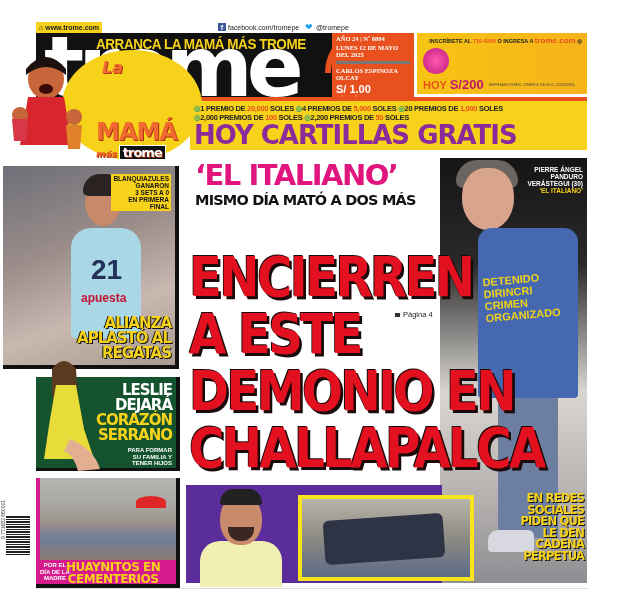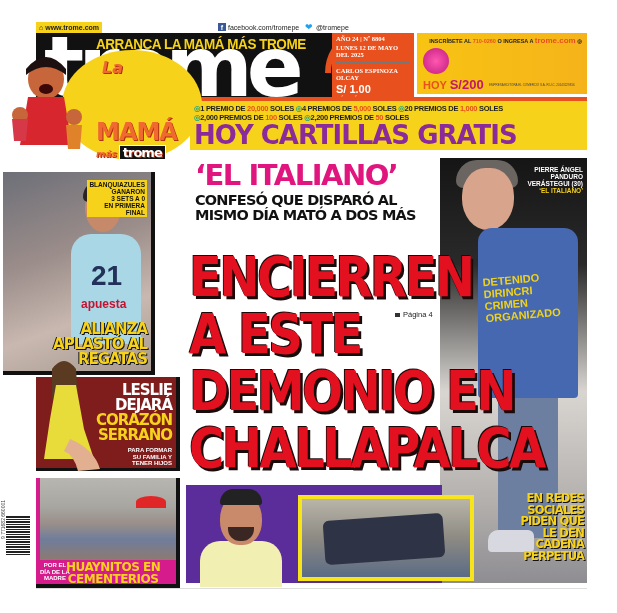--- a/index.html
+++ b/index.html
@@ -43,30 +43,30 @@
   .mama-trome { display: inline-block; background: #111; color: #fff; font-size: 13px; padding: 0 3px; margin-left: 2px; letter-spacing: -1px; border: 1px solid #fff; }
 
   
   .prize-band { left: 190px; top: 101px; width: 397px; height: 49px; background: #f7d21a; }
   .prize-lines { position: absolute; left: 4px; top: 3px; font-size: 7.5px; font-weight: bold; color: #222; line-height: 9px; white-space: nowrap; letter-spacing: -0.3px; }
   .prize-lines .amt { color: #e8501d; }
   .prize-lines .dot { color: #2aa37a; }
   .cartillas { position: absolute; left: 4px; top: 19px; font-family: "DejaVu Sans", sans-serif; font-size: 27px; font-weight: bold; color: #8b2a9a; letter-spacing: -1px; white-space: nowrap; transform: scaleX(0.96); transform-origin: left; line-height: 30px; }
 
   
-  .volley { left: 3px; top: 172px; width: 152px; height: 203px; background: linear-gradient(160deg, #6d6f78 0%, #9b8d8a 40%, #c8b8b0 70%, #a89a90 100%); overflow: hidden; border-right: 4px solid #111; border-bottom: 4px solid #111; }
+  .volley { left: 3px; top: 166px; width: 176px; height: 203px; background: linear-gradient(160deg, #6d6f78 0%, #9b8d8a 40%, #c8b8b0 70%, #a89a90 100%); overflow: hidden; border-right: 4px solid #111; border-bottom: 4px solid #111; }
   .player-body { position: absolute; left: 68px; top: 62px; width: 70px; height: 110px; background: #a9d7e6; border-radius: 20px 20px 4px 4px; }
   .player-head { position: absolute; left: 82px; top: 12px; width: 36px; height: 48px; background: #c68a6a; border-radius: 50%; }
   .player-hair { position: absolute; left: 80px; top: 8px; width: 40px; height: 22px; background: #2b2322; border-radius: 20px 20px 6px 6px; }
   .player-num { position: absolute; left: 88px; top: 88px; font-size: 28px; font-weight: bold; color: #22305a; }
   .player-sponsor { position: absolute; left: 78px; top: 125px; font-size: 12px; font-weight: bold; color: #c4122f; }
   .volley-kicker { position: absolute; right: 4px; top: 8px; text-align: right; font-size: 6.5px; font-weight: bold; color: #111; line-height: 7px; background: #f7d21a; padding: 1px 2px; }
   .volley-head { position: absolute; right: 4px; bottom: 4px; text-align: right; font-family: "DejaVu Sans", sans-serif; font-weight: bold; font-size: 15px; line-height: 15px; color: #f7d21a; text-shadow: 1px 1px 0 #111, -1px 0 0 #111; letter-spacing: -1px; }
 
-  .leslie { left: 36px; top: 377px; width: 144px; height: 94px; background: #7f1d1d; border-right: 4px solid #111; border-bottom: 3px solid #111; }
+  .leslie { left: 36px; top: 377px; width: 144px; height: 94px; background: #14532d; border-right: 4px solid #111; border-bottom: 3px solid #111; }
   .leslie-fig { position: absolute; left: -2px; top: -18px; width: 72px; height: 115px; }
   .leslie-text { position: absolute; right: 4px; top: 6px; text-align: right; font-family: "DejaVu Sans", sans-serif; font-weight: bold; font-size: 15px; line-height: 15px; letter-spacing: -1px; }
   .leslie-text .w { color: #fff; display: block; }
   .leslie-text .y { color: #f7d21a; display: block; }
   .leslie-sub { position: absolute; right: 4px; top: 70px; text-align: right; font-size: 6px; line-height: 6.5px; color: #fff; font-weight: bold; }
 
   .huay { left: 36px; top: 478px; width: 144px; height: 110px; background: #d61c8c; border-right: 4px solid #111; border-bottom: 4px solid #111; text-align: center; }
   .huay-photo { position: absolute; left: 4px; top: 0; width: 136px; height: 82px; background: linear-gradient(180deg, #b8b6b0 0%, #a7a6a0 35%, #9b8f8a 55%, #6f7d9a 75%, #8e7a70 100%); }
   .umbrella { position: absolute; left: 96px; top: 18px; width: 30px; height: 12px; background: #e02626; border-radius: 50% 50% 0 0; }
   .huay-kicker { position: absolute; left: 4px; top: 84px; font-size: 6px; line-height: 6.5px; font-weight: bold; color: #fff; }
@@ -263,21 +263,20 @@
   <div class="suspect-caption">
     <div>PIERRE ÁNGEL</div>
     <div>PANDURO</div>
     <div>VERÁSTEGUI (30)</div>
     <div class="y">‘EL ITALIANO’</div>
   </div>
 </div>
 
 <div class="abs italiano">‘EL ITALIANO’</div>
 <div class="abs sub-deck">
-  <div>CONFESÓ QUE DISPARÓ AL</div>
   <div>MISMO DÍA MATÓ A DOS MÁS</div>
 </div>
 
 <div class="abs main-head">
   <div>ENCIERREN</div>
   <div>A ESTE</div>
   <div>DEMONIO EN</div>
   <div>CHALLAPALCA</div>
 </div>
 <div class="abs pagina">Página 4</div>

